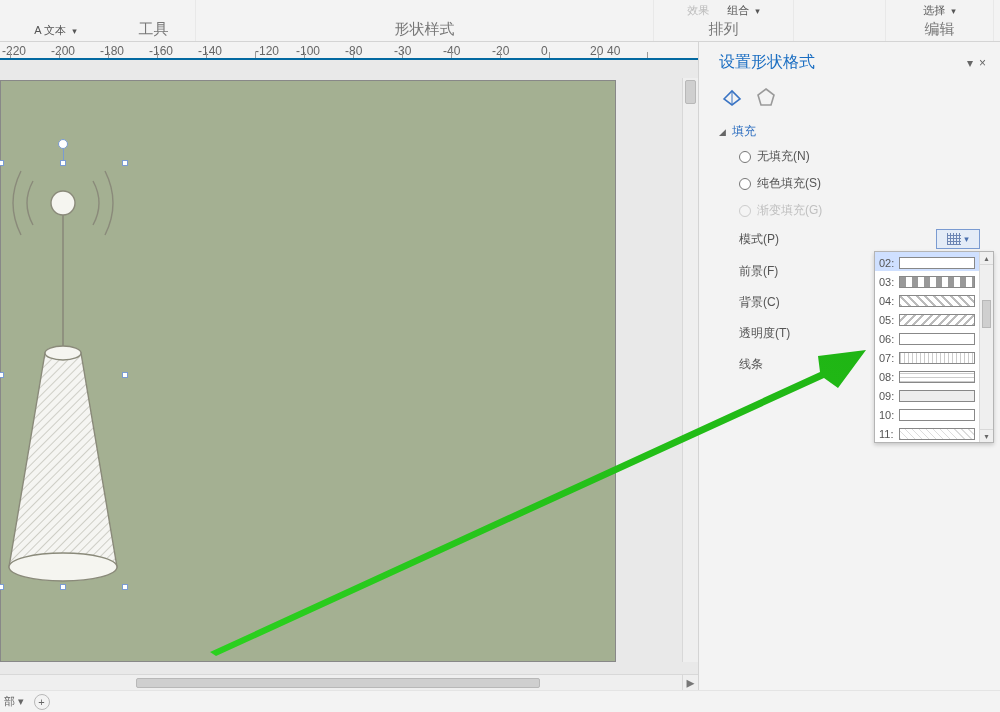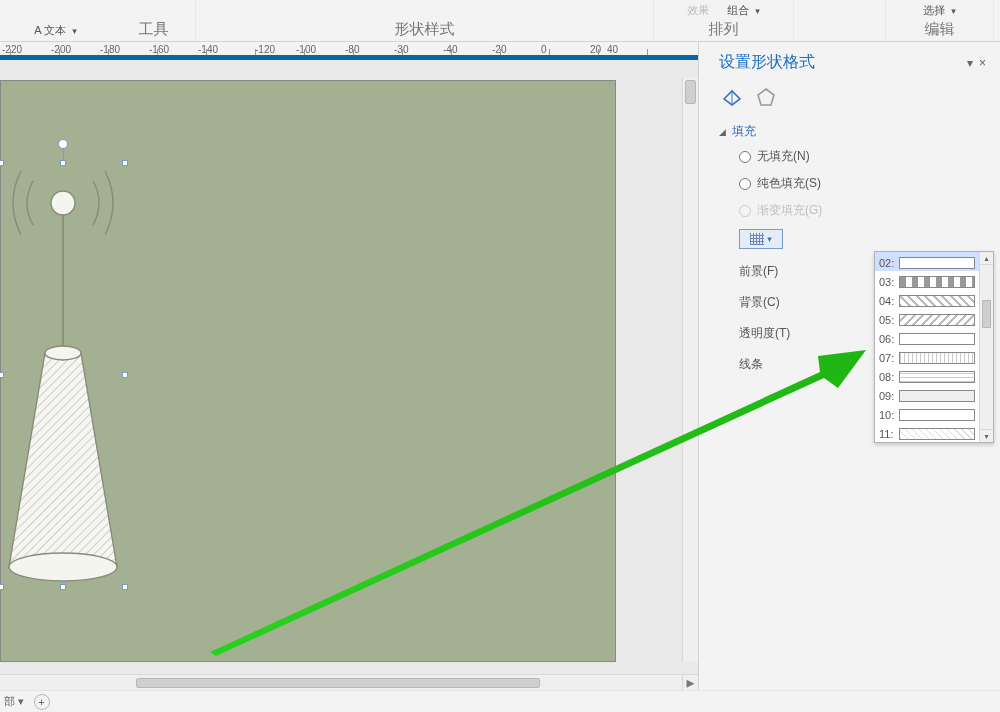--- a/index.html
+++ b/index.html
@@ -13,21 +13,21 @@
 .ribbon-sec.w1 { width: 112px; margin-top: 40px; }
 .ribbon-sec.w2 { width: 84px; }
 .ribbon-sec.w3 { width: 458px; }
 .ribbon-sec.w4 { width: 140px; }
 .ribbon-sec.w5 { width: 92px; }
 .ribbon-sec.w6 { width: 108px; }
 
 
 .workrow { display: flex; height: 648px; }
 .canvas-wrap { width: 698px; display: flex; flex-direction: column; background: #e9e9e9; }
-.ruler-h { height: 18px; background: #f3f3f3; border-bottom: 5px solid #0369a1; position: relative; font-size: 10px; color: #666; }
+.ruler-h { height: 18px; background: #f3f3f3; border-bottom: 2px solid #0369a1; position: relative; font-size: 12px; color: #666; }
 .ruler-h span { position: absolute; top: 2px; }
 .canvas-area { flex: 1; position: relative; overflow: hidden; background: #e9e9e9; }
 .page { position: absolute; left: 0; top: 20px; width: 616px; height: 582px; background: #a4b092; border: 1px solid #888; }
 .scroll-right { position: absolute; right: 0; top: 18px; bottom: 12px; width: 16px; background: #efefef; border-left: 1px solid #d8d8d8; }
 .scroll-right .thumb { position: absolute; left: 2px; right: 2px; top: 2px; height: 24px; background: #cfcfcf; border: 1px solid #b8b8b8; border-radius: 2px; }
 .scroll-bottom { height: 16px; background: #efefef; border-top: 1px solid #d8d8d8; display: flex; align-items: center; }
 .scroll-bottom .thumb { margin-left: 136px; width: 404px; height: 10px; background: #cfcfcf; border: 1px solid #b8b8b8; border-radius: 2px; }
 .scroll-bottom .arrow { margin-left: auto; width: 16px; height: 100%; display: flex; align-items: center; justify-content: center; color: #777; border-left: 1px solid #d8d8d8; }
 
 
@@ -225,20 +225,21 @@
           <input type="radio" name="fill" style="">
           <span>纯色填充(S)</span>
         </label>
       <label class="opt disabled">
           <input type="radio" name="fill" disabled="" style="">
           <span>渐变填充(G)</span>
         </label>
     </div>
     <div class="props">
       <div class="prop-row">
+        <span class="prop-label">模式(P)</span>
         <div class="pattern-btn">
             <span class="sw"></span>
             <span class="dd">▾</span>
           </div>
       </div>
       <div class="prop-row">
         <span class="prop-label">前景(F)</span>
       </div>
       <div class="prop-row">
         <span class="prop-label">背景(C)</span>

